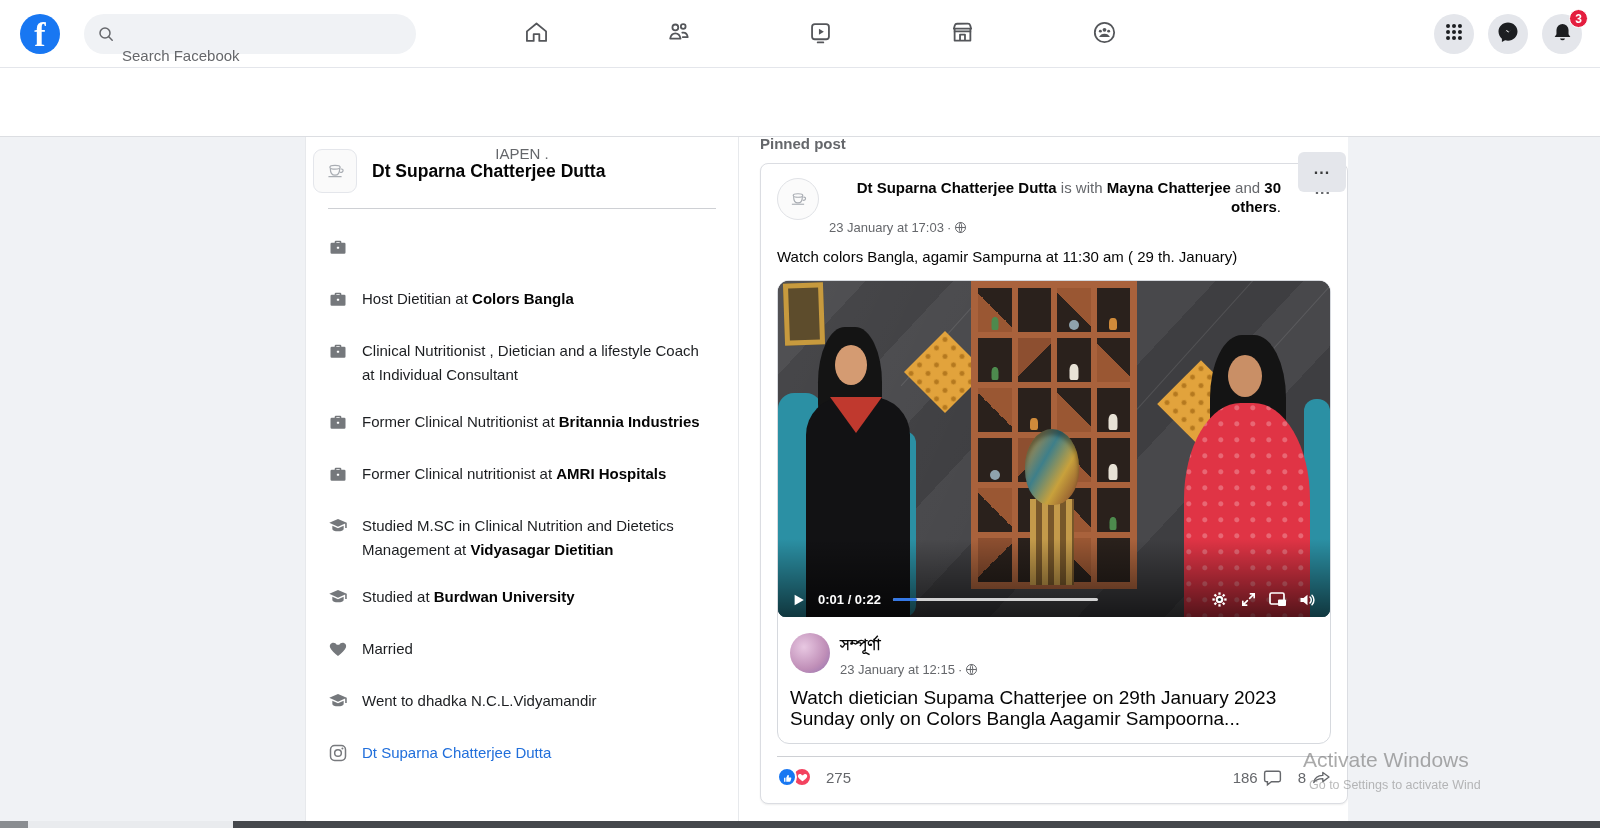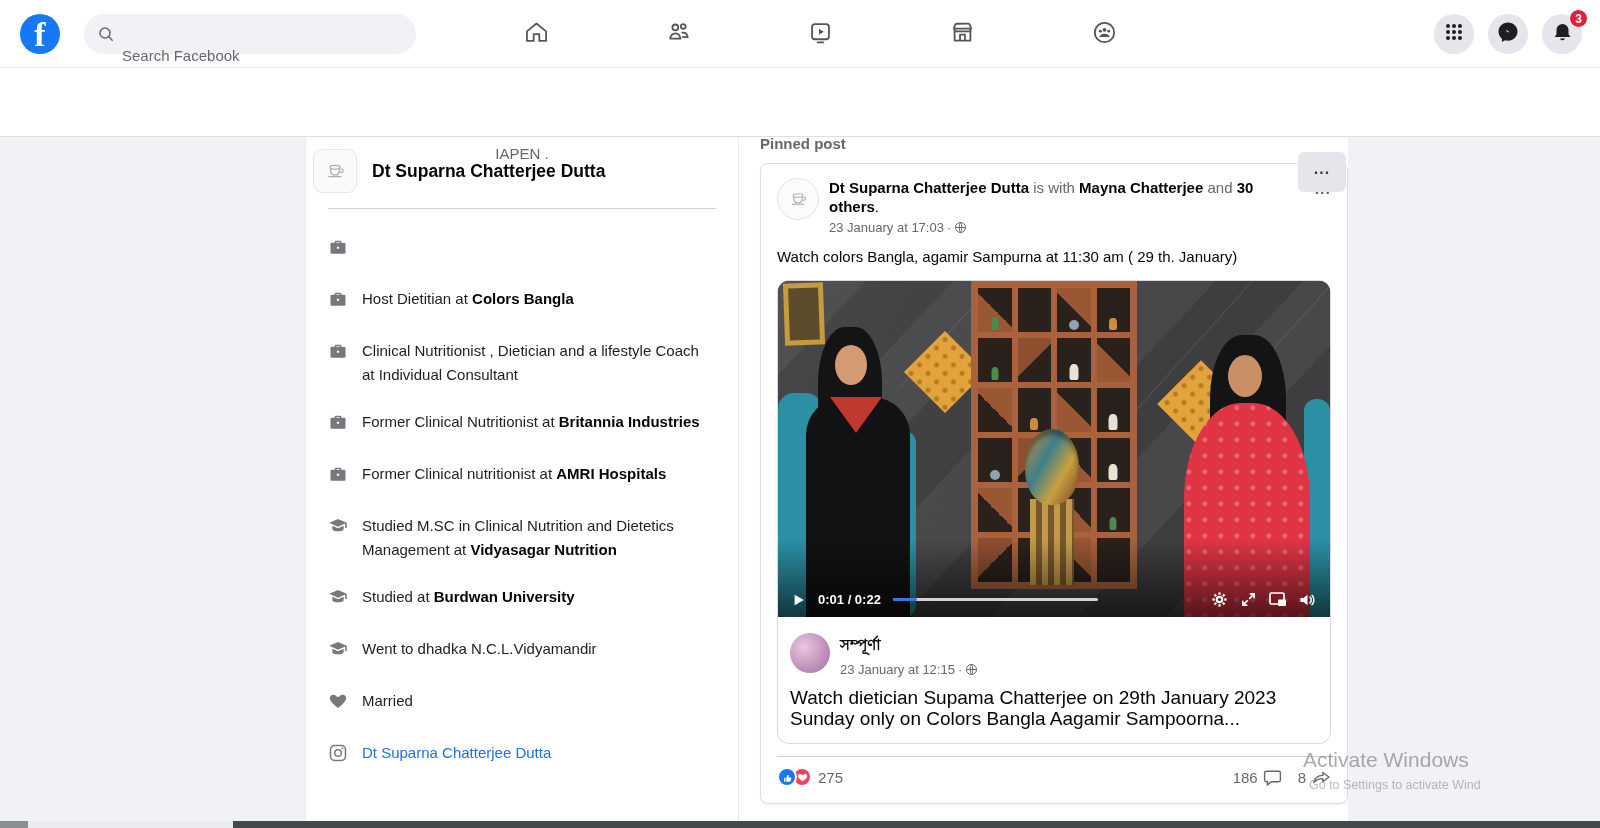--- a/index.html
+++ b/index.html
@@ -39,31 +39,31 @@
   .side-item .b { font-weight:bold; color:#050505; cursor:pointer; }
   .side-item.link-row { color:#216fdb; }
   .side-item.link-row .t { cursor:pointer; }
 
   
   .center-col { position:absolute; left:727px; top:0; width:609px; height:100%; background:#fff; overflow:hidden; }
   .pinned-label { margin:-2px 0 0 21px; font-size:15px; font-weight:bold; color:#65676b; }
   .post-card { margin:11px 0 0 21px; width:588px; background:#fff; border:1px solid #dbdde2; border-radius:8px; box-shadow:0 1px 2px rgba(0,0,0,.07); position:relative; }
   .post-header { display:flex; padding:14px 16px 4px; }
   .post-avatar { width:42px; height:42px; border-radius:50%; background:#fbfbfb; border:1px solid #e0e2e6; display:flex; align-items:center; justify-content:center; cursor:pointer; flex:0 0 42px; }
-  .hdr-text { margin-left:10px; width:452px; }
+  .hdr-text { margin-left:10px; width:452px;text-align:right; }
   .hdr-line1 { font-size:15px; line-height:19px; color:#050505; }
   .hdr-line1 .b { font-weight:bold; cursor:pointer; }
   .hdr-line1 .plain { color:#65676b; }
   .stamp { font-size:13px; color:#65676b; margin-top:4px; display:flex; align-items:center; gap:3px; cursor:pointer; }
   .post-more { position:absolute; right:16px; top:16px; color:#65676b; font-size:16px; font-weight:bold; letter-spacing:1px; cursor:pointer; }
   .post-body { padding:8px 16px 13px; font-size:15px; line-height:20px; color:#050505; }
 
   
   .attach { margin:0 16px; border:1px solid #d6d9de; border-radius:12px; overflow:hidden; }
-  .video { position:relative; width:100%; height:336px; background:#434346; overflow:hidden; cursor:pointer; }
+  .video { position:relative; width:100%; height:336px; background:#434346; overflow:hidden; cursor:pointer;border-radius:8px; }
   .v-wall { position:absolute; inset:0;
     background:
       linear-gradient(115deg, rgba(255,255,255,.05) 0%, rgba(255,255,255,0) 45%),
       repeating-linear-gradient(133deg, #48484b 0 64px, #3e3e41 64px 128px),
       #434346; }
   .v-seam { position:absolute; width:200px; height:1px; background:rgba(255,255,255,.10); transform:rotate(-48deg); }
   .v-frame { position:absolute; left:6px; top:2px; width:40px; height:62px; background:#5d4c2c; border:5px solid #c79a3e; transform:rotate(-2deg); }
   .chair { position:absolute; background:#2b90a4; border-radius:12px; }
   .chair.cl { left:0; top:112px; width:44px; height:224px; border-radius:16px 16px 0 0; }
   .chair.cl2 { left:112px; top:150px; width:26px; height:186px; }
@@ -103,21 +103,21 @@
   .v-ic { cursor:pointer; display:flex; }
 
   .attach-meta { display:flex; padding:16px 12px 2px; }
   .attach-avatar { width:40px; height:40px; border-radius:50%; background:radial-gradient(circle at 35% 35%, #e8c8e2, #c08fb8 60%, #8f6fae); cursor:pointer; flex:0 0 40px; }
   .attach-names { margin-left:10px; }
   .attach-page { font-size:15px; font-weight:bold; color:#050505; cursor:pointer; }
   .attach-text { padding:8px 12px 14px; font-size:19px; line-height:21px; color:#050505; }
 
   .post-divider { border:none; border-top:1px solid #ced0d4; margin:12px 16px 0; }
   .reactions { display:flex; justify-content:space-between; align-items:center; padding:10px 16px 16px; font-size:15px; color:#65676b; }
-  .r-left { display:flex; align-items:center; gap:6px; }
+  .r-left { display:flex; align-items:center; gap:14px; }
   .r-pile { display:flex; }
   .r-bubble { width:20px; height:20px; border-radius:50%; display:flex; align-items:center; justify-content:center; border:2px solid #fff; cursor:pointer; }
   .r-like { background:#1877f2; z-index:2; }
   .r-love { background:#f3425f; margin-left:-5px; z-index:1; }
   .r-count { cursor:pointer; }
   .r-right { display:flex; align-items:center; gap:5px; }
   .r-right .num { cursor:pointer; }
   .r-right .gap { width:6px; }
 
   
@@ -293,44 +293,44 @@
               <rect x="10.6" y="11.6" width="2.8" height="2.4" rx=".5" fill="#fff"></rect>
             </svg></span>
         <span><span class="t">Former Clinical nutritionist at </span><span class="b">AMRI Hospitals</span></span>
       </div>
 
       <div class="side-item">
         <span class="ic"><svg width="20" height="20" viewBox="0 0 24 24" fill="#75787c">
               <path d="M12 3.5 1.5 8.2 12 12.9l8.6-3.9v5.5h1.9V8.2z"></path>
               <path d="M5.2 11.7v3.8c0 1.6 3 2.9 6.8 2.9s6.8-1.3 6.8-2.9v-3.8L12 14.8z"></path>
             </svg></span>
-        <span><span class="t">Studied M.SC in Clinical Nutrition and Dietetics Management at </span><span class="b">Vidyasagar Nutrition</span></span>
+        <span><span class="t">Studied M.SC in Clinical Nutrition and Dietetics Management at </span><span class="b">Vidyasagar Dietitian</span></span>
       </div>
 
       <div class="side-item">
         <span class="ic"><svg width="20" height="20" viewBox="0 0 24 24" fill="#75787c">
               <path d="M12 3.5 1.5 8.2 12 12.9l8.6-3.9v5.5h1.9V8.2z"></path>
               <path d="M5.2 11.7v3.8c0 1.6 3 2.9 6.8 2.9s6.8-1.3 6.8-2.9v-3.8L12 14.8z"></path>
             </svg></span>
         <span><span class="t">Studied at </span><span class="b">Burdwan University</span></span>
       </div>
 
       <div class="side-item">
         <span class="ic"><svg width="20" height="20" viewBox="0 0 24 24" fill="#75787c">
+              <path d="M12 20.5C8 17.2 3.6 13.4 2.5 10.2 1.4 7.1 3.6 4.5 6.4 4.5c1.8 0 3.4 1 4.1 2.5h3c.7-1.5 2.3-2.5 4.1-2.5 2.8 0 5 2.6 3.9 5.7-1.1 3.2-5.5 7-9.5 10.3z"></path>
+            </svg></span>
+        <span><span class="t">Married</span><span class="b"></span></span>
+      </div>
+
+      <div class="side-item">
+        <span class="ic"><svg width="20" height="20" viewBox="0 0 24 24" fill="#75787c">
               <path d="M12 3.5 1.5 8.2 12 12.9l8.6-3.9v5.5h1.9V8.2z"></path>
               <path d="M5.2 11.7v3.8c0 1.6 3 2.9 6.8 2.9s6.8-1.3 6.8-2.9v-3.8L12 14.8z"></path>
             </svg></span>
         <span><span class="t">Went to dhadka N.C.L.Vidyamandir</span><span class="b"></span></span>
-      </div>
-
-      <div class="side-item">
-        <span class="ic"><svg width="20" height="20" viewBox="0 0 24 24" fill="#75787c">
-              <path d="M12 20.5C8 17.2 3.6 13.4 2.5 10.2 1.4 7.1 3.6 4.5 6.4 4.5c1.8 0 3.4 1 4.1 2.5h3c.7-1.5 2.3-2.5 4.1-2.5 2.8 0 5 2.6 3.9 5.7-1.1 3.2-5.5 7-9.5 10.3z"></path>
-            </svg></span>
-        <span><span class="t">Married</span><span class="b"></span></span>
       </div>
 
       <div class="side-item link-row">
         <span class="ic"><svg width="20" height="20" viewBox="0 0 24 24" fill="none" stroke="#77797d" stroke-width="1.8">
               <rect x="3" y="3" width="18" height="18" rx="5"></rect>
               <circle cx="12" cy="12" r="4"></circle>
               <circle cx="17.3" cy="6.7" r="1.2" fill="#77797d" stroke="none"></circle>
             </svg></span>
         <span class="t">Dt Suparna Chatterjee Dutta</span>
       </div>

